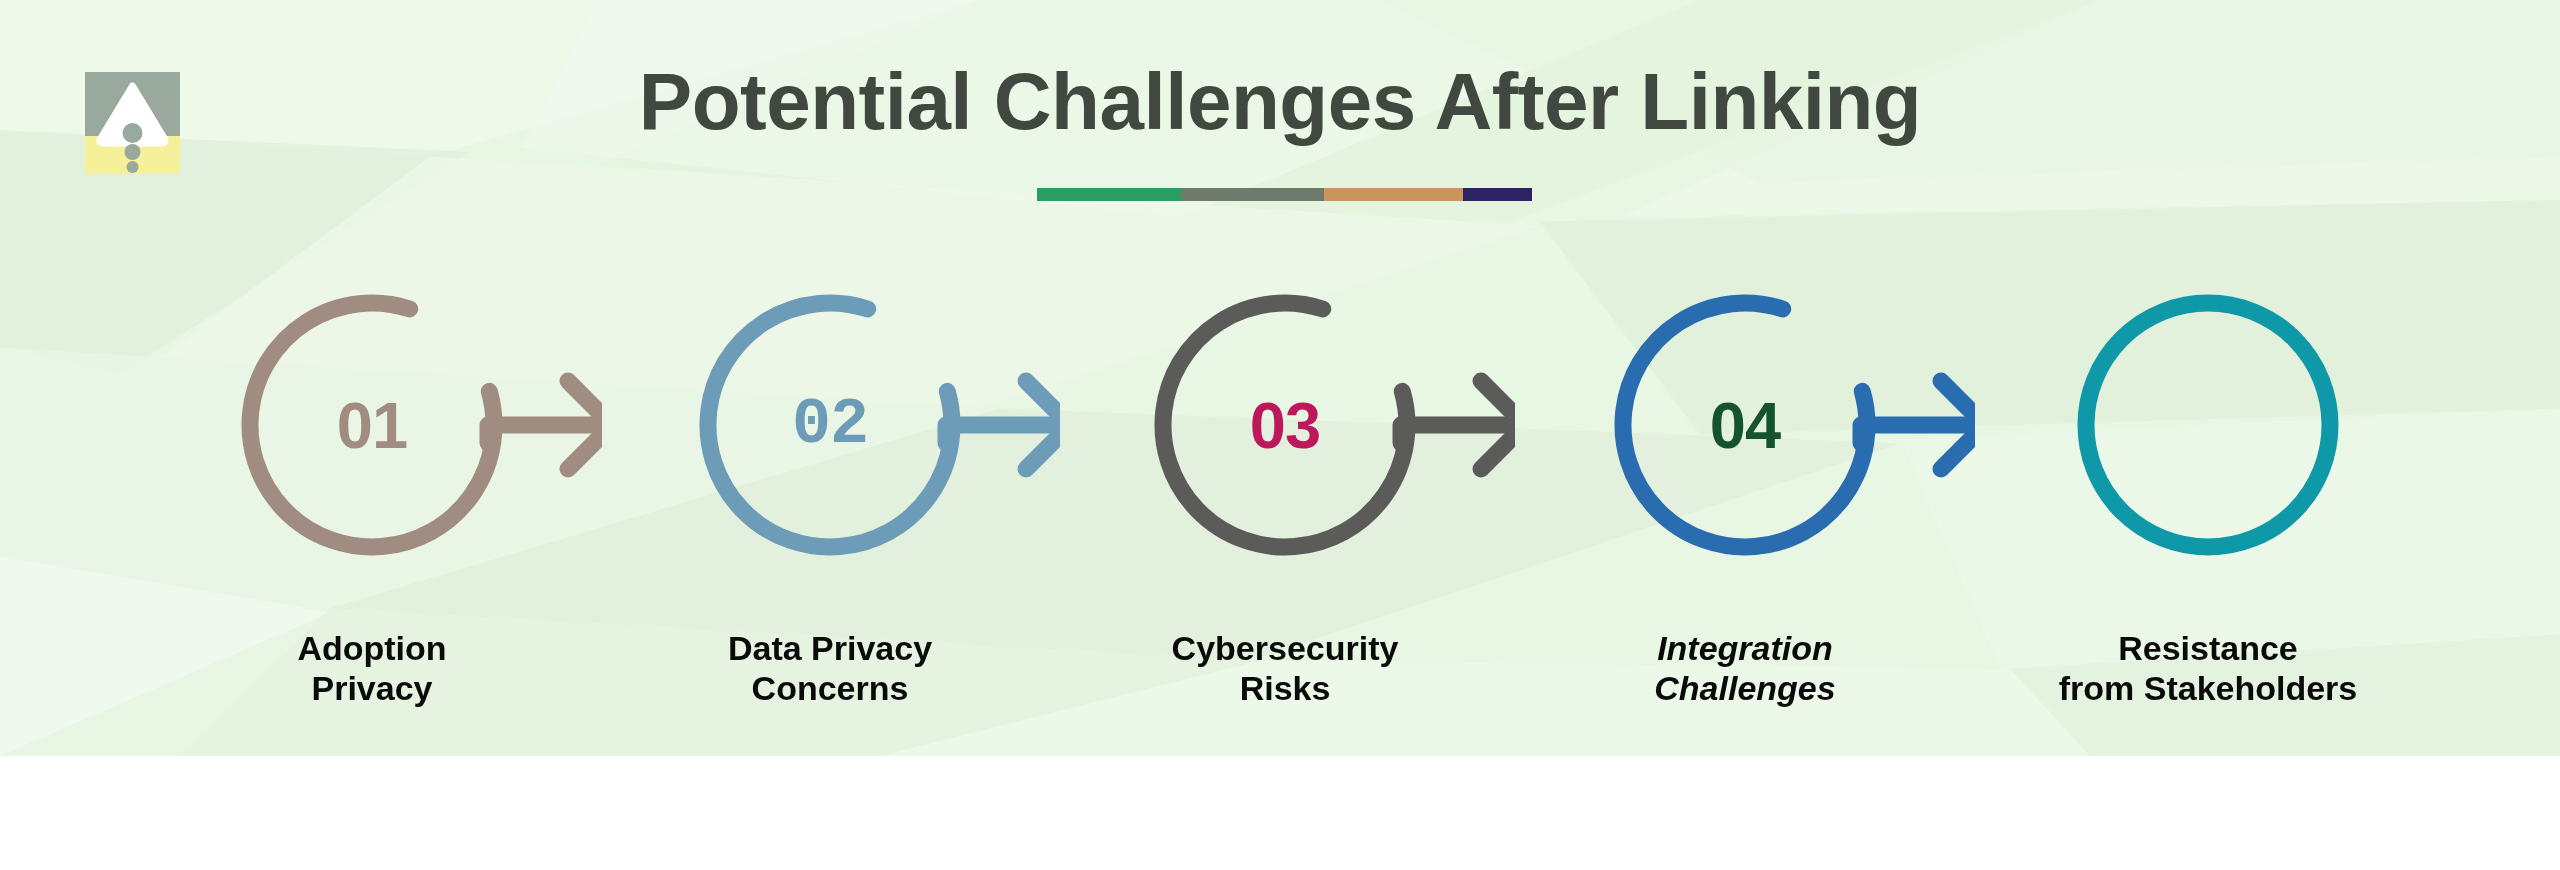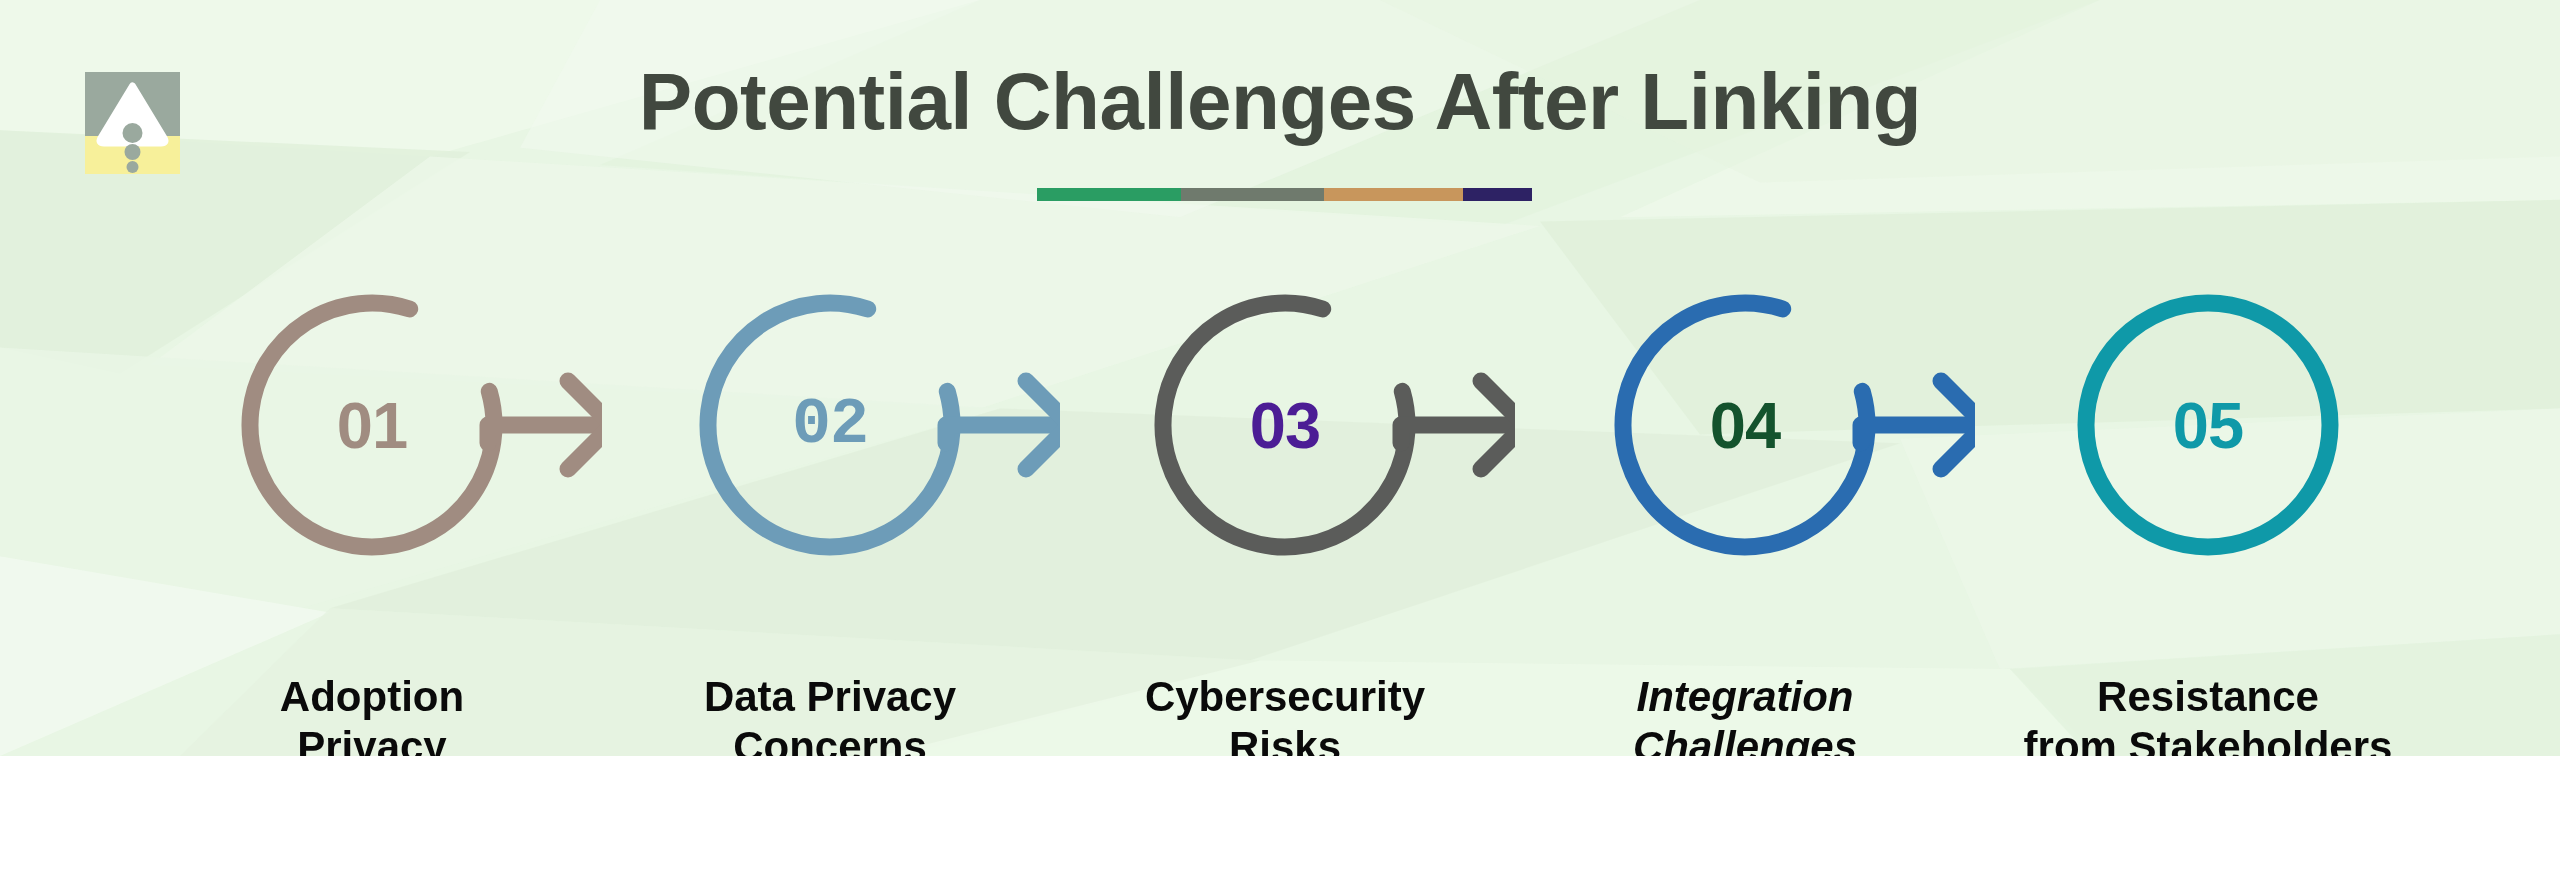--- a/index.html
+++ b/index.html
@@ -98,25 +98,24 @@
     font-weight:bold;
     letter-spacing:-1px;
     user-select:none;
   }
 
   
   .step-label {
     position:absolute;
     top:628px;
     text-align:center;
-    font-size:42px;
+    font-size:34px;
     font-weight:bold;
     color:#0a0a0a;
     line-height:1.18;
-    margin-top:44px;
   }
 </style>
 </head>
 <body>
 
 <div id="stage">
 
   <svg id="bg-facets" viewBox="0 0 2560 870" preserveAspectRatio="none">
     <rect x="0" y="0" width="2560" height="870" fill="#e8f6e4"></rect>
     <polygon points="0,0 980,0 430,180 0,150" fill="#eef9ea" opacity="0.95"></polygon>
@@ -167,31 +166,30 @@
         <path d="M 347.27 116.37 A 122 122 0 1 1 267.70 33.97" fill="none" stroke="#6d9cb8" stroke-width="17" stroke-linecap="round"></path>
         <path d="M 346.00 168 L 346.00 150 L 470.00 150" fill="none" stroke="#6d9cb8" stroke-width="17" stroke-linecap="round" stroke-linejoin="round"></path>
         <path d="M 426 106 L 470 150 L 426 194" fill="none" stroke="#6d9cb8" stroke-width="17" stroke-linecap="round" stroke-linejoin="round"></path>
       </svg>
       <div class="step-num" style="left: 680px; width: 300px; color: rgb(109, 156, 184); font-family: Liberation Mono, monospace;">02</div>
       <svg class="step-svg" width="460" height="300" viewBox="0 0 460 300" style="left: 1055px;">
         <path d="M 347.27 116.37 A 122 122 0 1 1 267.70 33.97" fill="none" stroke="#5b5c5a" stroke-width="17" stroke-linecap="round"></path>
         <path d="M 346.00 168 L 346.00 150 L 470.00 150" fill="none" stroke="#5b5c5a" stroke-width="17" stroke-linecap="round" stroke-linejoin="round"></path>
         <path d="M 426 106 L 470 150 L 426 194" fill="none" stroke="#5b5c5a" stroke-width="17" stroke-linecap="round" stroke-linejoin="round"></path>
       </svg>
-      <div class="step-num" style="left: 1135px; width: 300px; color: #4c1d95;">03</div>
+      <div class="step-num" style="left: 1135px; width: 300px; color: #be185d;">03</div>
       <svg class="step-svg" width="460" height="300" viewBox="0 0 460 300" style="left: 1515px;">
         <path d="M 347.27 116.37 A 122 122 0 1 1 267.70 33.97" fill="none" stroke="#2a6cb0" stroke-width="17" stroke-linecap="round"></path>
         <path d="M 346.00 168 L 346.00 150 L 470.00 150" fill="none" stroke="#2a6cb0" stroke-width="17" stroke-linecap="round" stroke-linejoin="round"></path>
         <path d="M 426 106 L 470 150 L 426 194" fill="none" stroke="#2a6cb0" stroke-width="17" stroke-linecap="round" stroke-linejoin="round"></path>
       </svg>
       <div class="step-num" style="left: 1595px; width: 300px; color: #14532d;">04</div>
       <svg class="step-svg" width="460" height="300" viewBox="0 0 460 300" style="left: 1978px;">
         <circle cx="230" cy="150" r="122" fill="none" stroke="#0f99a8" stroke-width="17"></circle>
       </svg>
-      <div class="step-num" style="left: 2058px; width: 300px; color: rgb(15, 153, 168);">05</div>
     </div>
 
 <div class="step-label" style="left: 112px; width: 520px;">
       <div>Adoption</div>
       <div>Privacy</div>
     </div>
     <div class="step-label" style="left: 570px; width: 520px;">
       <div>Data Privacy</div>
       <div>Concerns</div>
     </div>

